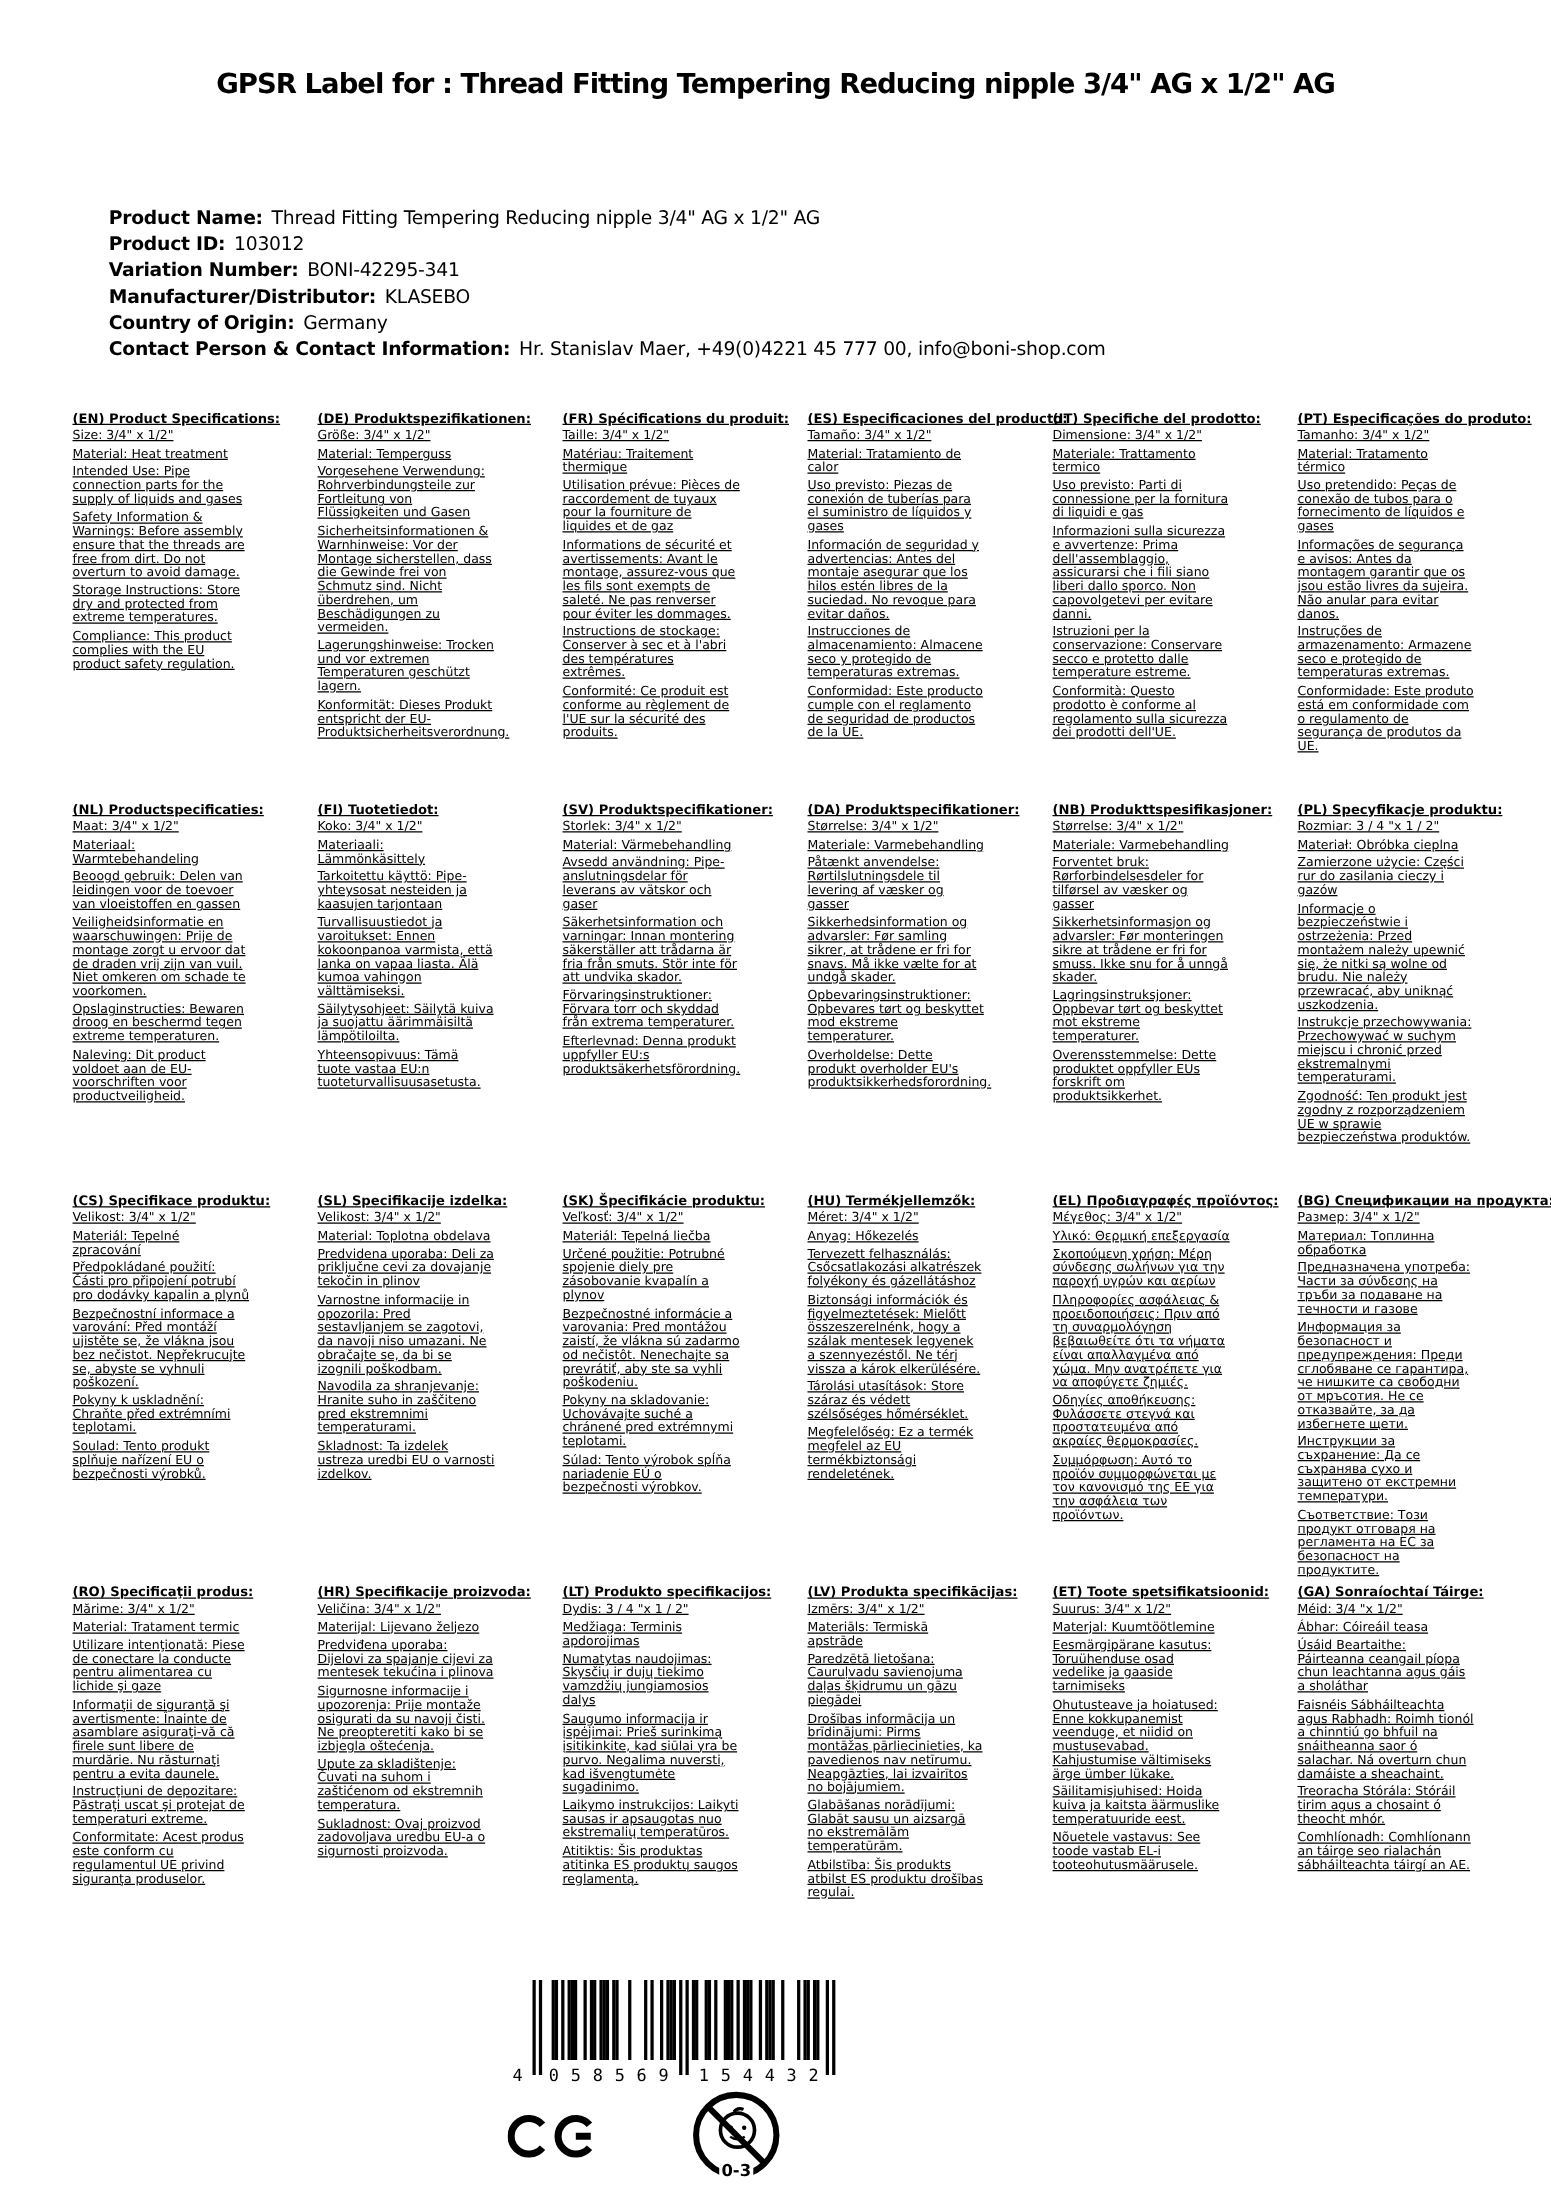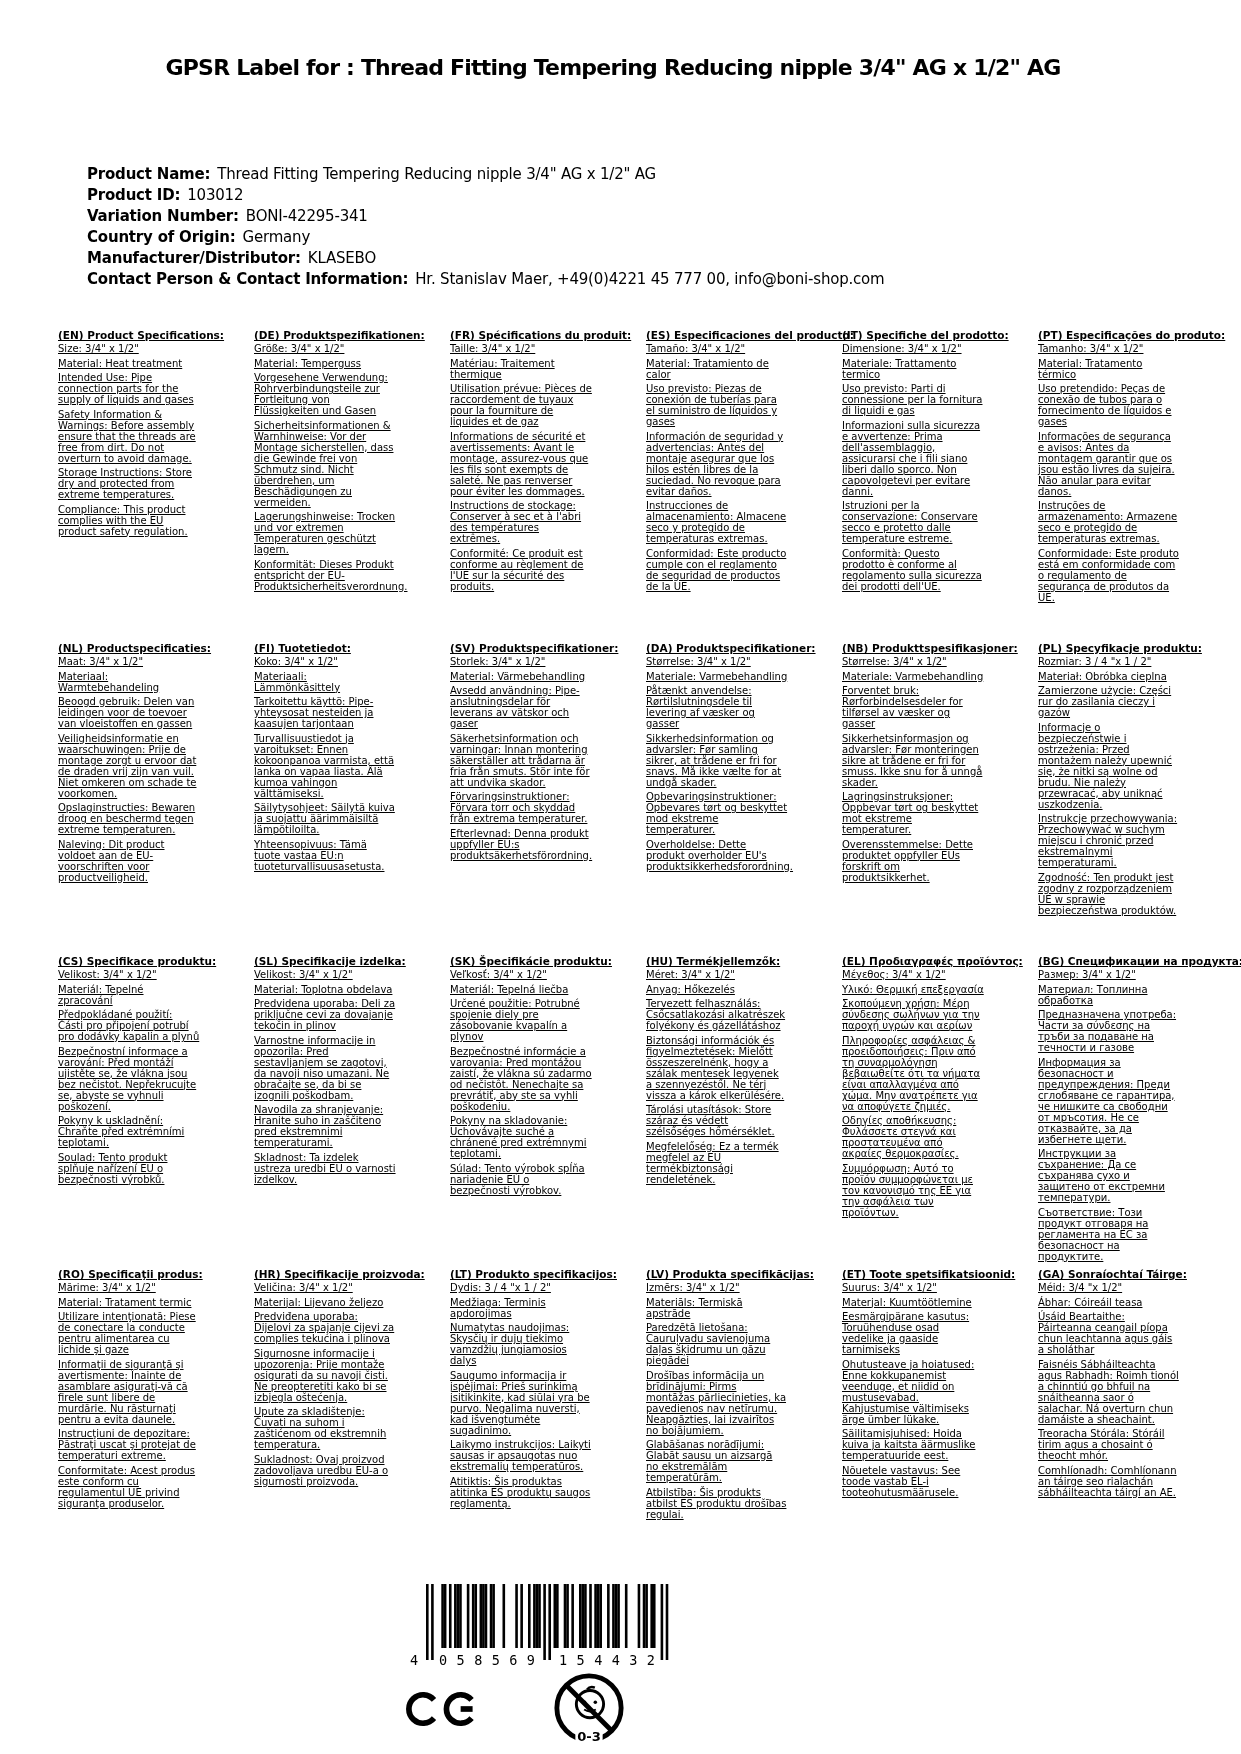--- a/index.html
+++ b/index.html
@@ -1,20 +1,20 @@
 <!DOCTYPE html>
 <html><head>
 <meta charset="utf-8">
 <style>
   html,body{margin:0;padding:0;background:#ffffff;}
   body{width:1241px;height:1754px;position:relative;font-family:"DejaVu Sans",sans-serif;color:#000;overflow:hidden;}
 
   .page-title{
     position:absolute;top:50px;left:50%;transform:translateX(-50%);
-    width:910px;font-size:22px;font-weight:bold;
+    width:910px;text-align:center;font-size:22px;font-weight:bold;
     line-height:35px;letter-spacing:-0.8px;margin:0;
   }
 
   .product-info{position:absolute;left:55px;top:164px;font-size:15px;line-height:21px;letter-spacing:-0.2px;margin-left:32px;}
   .info-row .lbl{font-weight:bold;margin-right:7px;}
   .info-row .val{font-weight:normal;}
 
   .spec-grid{
     position:absolute;left:58px;top:330px;
     display:grid;grid-template-columns:repeat(6,142px);column-gap:54px;
@@ -32,22 +32,22 @@
 </style>
 </head>
 <body>
 
 <h1 class="page-title">GPSR Label for : Thread Fitting Tempering Reducing nipple 3/4" AG x 1/2" AG</h1>
 
 <div class="product-info">
     <div class="info-row"><span class="lbl">Product Name:</span><span class="val">Thread Fitting Tempering Reducing nipple 3/4" AG x 1/2" AG</span></div>
     <div class="info-row"><span class="lbl">Product ID:</span><span class="val">103012</span></div>
     <div class="info-row"><span class="lbl">Variation Number:</span><span class="val">BONI-42295-341</span></div>
+    <div class="info-row"><span class="lbl">Manufacturer/Distributor:</span><span class="val">KLASEBO</span></div>
     <div class="info-row"><span class="lbl">Country of Origin:</span><span class="val">Germany</span></div>
-    <div class="info-row"><span class="lbl">Manufacturer/Distributor:</span><span class="val">KLASEBO</span></div>
     <div class="info-row"><span class="lbl">Contact Person &amp; Contact Information:</span><span class="val">Hr. Stanislav Maer, +49(0)4221 45 777 00, info@boni-shop.com</span></div>
   </div>
 
 <div class="spec-grid" id="specGrid">
     <div class="cell">
       <div class="cell-h">(EN) Product Specifications:</div>
       <p>Size: 3/4" x 1/2"</p>
       <p>Material: Heat treatment</p>
       <p>Intended Use: Pipe connection parts for the supply of liquids and gases</p>
       <p>Safety Information &amp; Warnings: Before assembly ensure that the threads are free from dirt. Do not overturn to avoid damage.</p>
@@ -213,21 +213,21 @@
       <p>Material: Tratament termic</p>
       <p>Utilizare intenţionată: Piese de conectare la conducte pentru alimentarea cu lichide şi gaze</p>
       <p>Informaţii de siguranţă şi avertismente: Înainte de asamblare asiguraţi-vă că firele sunt libere de murdărie. Nu răsturnaţi pentru a evita daunele.</p>
       <p>Instrucţiuni de depozitare: Păstraţi uscat şi protejat de temperaturi extreme.</p>
       <p>Conformitate: Acest produs este conform cu regulamentul UE privind siguranţa produselor.</p>
     </div>
     <div class="cell">
       <div class="cell-h">(HR) Specifikacije proizvoda:</div>
       <p>Veličina: 3/4" x 1/2"</p>
       <p>Materijal: Lijevano željezo</p>
-      <p>Predviđena uporaba: Dijelovi za spajanje cijevi za complies tekućina i plinova</p>
+      <p>Predviđena uporaba: Dijelovi za spajanje cijevi za mentesek tekućina i plinova</p>
       <p>Sigurnosne informacije i upozorenja: Prije montaže osigurati da su navoji čisti. Ne preopteretiti kako bi se izbjegla oštećenja.</p>
       <p>Upute za skladištenje: Čuvati na suhom i zaštićenom od ekstremnih temperatura.</p>
       <p>Sukladnost: Ovaj proizvod zadovoljava uredbu EU-a o sigurnosti proizvoda.</p>
     </div>
     <div class="cell">
       <div class="cell-h">(LT) Produkto specifikacijos:</div>
       <p>Dydis: 3 / 4 "x 1 / 2"</p>
       <p>Medžiaga: Terminis apdorojimas</p>
       <p>Numatytas naudojimas: Skysčių ir dujų tiekimo vamzdžių jungiamosios dalys</p>
       <p>Saugumo informacija ir įspėjimai: Prieš surinkimą įsitikinkite, kad siūlai yra be purvo. Negalima nuversti, kad išvengtumėte sugadinimo.</p>

